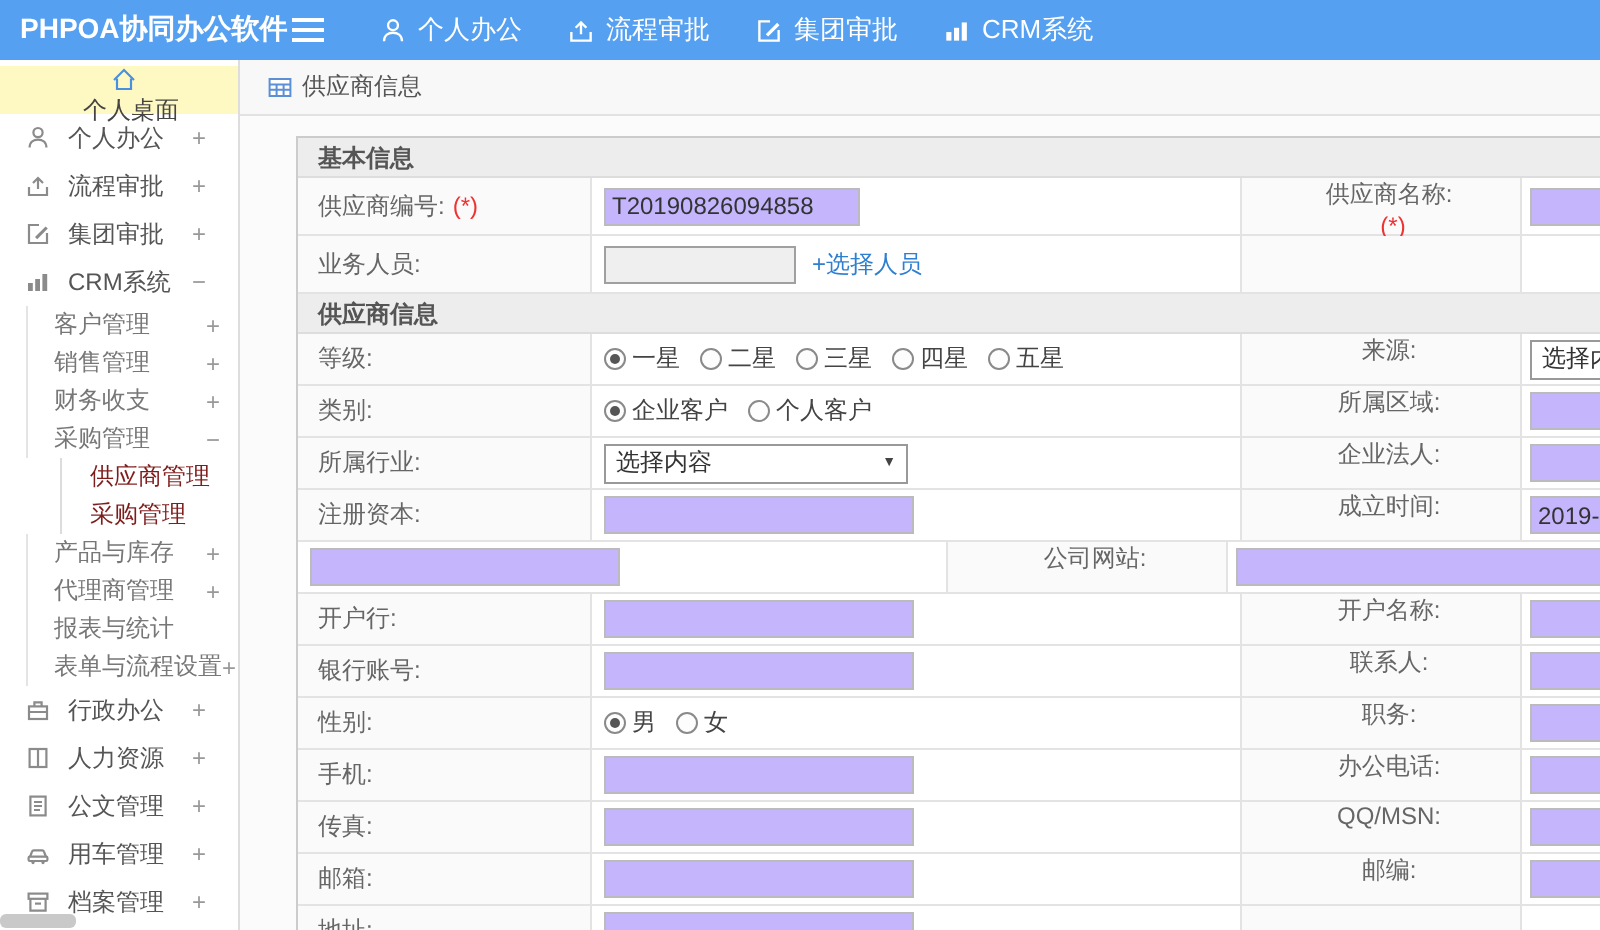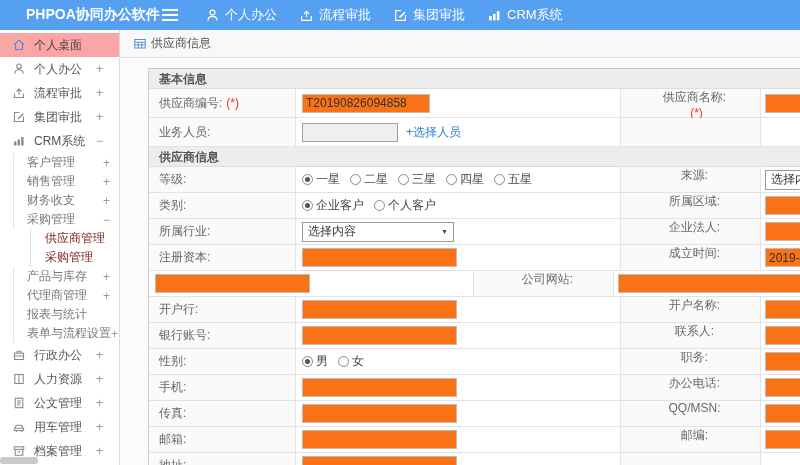--- a/index.html
+++ b/index.html
@@ -4,34 +4,34 @@
 <style>
   * { box-sizing: border-box; margin: 0; padding: 0; }
   html,body { width:800px; height:465px; overflow:hidden; }
   body {
     position:relative;
     font-family:"Liberation Sans","DejaVu Sans",sans-serif;
     background:#fff;
   }
   
   .topbar{position:absolute;top:0;left:0;width:800px;height:30px;background:#55a0f0;display:flex;align-items:center;color:#fff;z-index:5;}
-  .logo{margin-left:26px;width:122px;font-size:14px;font-weight:bold;letter-spacing:0;white-space:nowrap;}
+  .logo{margin-left:10px;width:122px;font-size:14px;font-weight:bold;letter-spacing:0;white-space:nowrap;}
   .burger{width:16px;height:2px;background:#fff;box-shadow:0 5px 0 #fff,0 10px 0 #fff;margin:-10px 16px 0 14px;cursor:pointer;}
   .nav{display:flex;align-items:center;height:100%;}
   .nav-item{display:flex;align-items:center;gap:5px;padding:0 11px;font-size:13px;height:100%;cursor:pointer;white-space:nowrap;}
   .nav-item .ic svg{width:15px;height:15px;display:block;}
   .caret{width:0;height:0;border-left:4px solid transparent;border-right:4px solid transparent;border-top:5px solid #fff;margin-left:3px;}
   
   .sidebar{position:absolute;top:30px;left:0;width:120px;height:435px;background:#fff;border-right:1px solid #ddd;overflow:hidden;}
   .menu{padding-top:3px;}
   .s-item{display:flex;align-items:center;font-size:12px;color:#555;cursor:pointer;white-space:nowrap;}
   .s-item .ic{margin-right:8px;color:#8b8b8b;}
   .s-item .ic svg{width:14px;height:14px;display:block;}
   .lvl1{height:24px;padding-left:12px;}
-  .lvl1.active{background:#fca5a5;color:#444;}
+  .lvl1.active{background:#fef9c3;color:#444;flex-direction:column;}
   .lvl1.active .ic{color:#4a90e0;}
   .lvl2{height:19px;margin-left:13px;border-left:1px solid #e4e4e4;padding-left:13px;color:#777;}
   .lvl3{height:19px;margin-left:30px;border-left:1px solid #dcdcdc;padding-left:14px;color:#7f1d1d;}
   .expand{margin-left:auto;margin-right:16px;color:#999;font-size:12px;}
   .lvl2 .expand{margin-right:9px;}
   .scroll-thumb{position:absolute;left:0;bottom:1px;width:38px;height:7px;background:#c9c9c9;border-radius:3px;cursor:pointer;}
   
   .main{position:absolute;top:30px;left:120px;width:680px;height:435px;background:#fbfbfb;overflow:hidden;}
   .tabbar{height:28px;background:#f8f8f8;border-bottom:1px solid #e2e2e2;display:flex;align-items:center;padding-left:13px;gap:16px;}
   .tab-plain{display:flex;align-items:center;gap:4px;font-size:12px;color:#555;cursor:pointer;}
@@ -42,21 +42,21 @@
   .panel{position:absolute;top:38px;left:28px;width:852px;background:#fff;border:1px solid #ccc;}
   .sec-head{height:20px;line-height:20px;background:#ededed;border-bottom:1px solid #ddd;font-size:12px;font-weight:bold;color:#555;padding-left:10px;}
   .f-row{display:flex;border-bottom:1px solid #e3e3e3;}
   .r29{height:29px;} .r26{height:26px;}
   .cell{height:100%;display:flex;align-items:center;}
   .c-lab1{width:147px;background:#fafafa;border-right:1px solid #e3e3e3;padding-left:10px;font-size:12px;color:#666;}
   .c-fld1{width:325px;border-right:1px solid #e3e3e3;padding-left:6px;}
   .c-lab2{width:140px;background:#fafafa;border-right:1px solid #e3e3e3;padding-left:8px;font-size:12px;color:#666;flex-direction:column;}
   .c-fld2{flex:1;padding-left:4px;}
   .req{color:#e33;margin-left:4px;font-size:12px;}
-  .inp{height:19px;border:1px solid #bbb;font-size:12px;padding:0 3px;background:#f97316;font-family:"Liberation Sans","DejaVu Sans",sans-serif;color:#333;}
+  .inp{height:19px;border:1px solid #bbb;font-size:12px;padding:0 3px;background:#c4b5fd;font-family:"Liberation Sans","DejaVu Sans",sans-serif;color:#333;}
   .w-std{width:155px;} .w-val{width:128px;} .w-r{width:205px;}
   .ro{width:96px;background:#efefef;border-color:#a0a0a0;}
   .lnk{color:#2e7fd0;margin-left:8px;font-size:12px;cursor:pointer;white-space:nowrap;}
   .sel{width:152px;height:20px;border:1px solid #999;background:#fff;display:flex;align-items:center;font-size:12px;color:#333;padding:0 5px;cursor:pointer;}
   .sel-r{width:210px;}
   .arr{margin-left:auto;font-size:7px;color:#444;}
   .radio{display:inline-flex;align-items:center;margin-right:10px;font-size:12px;color:#444;cursor:pointer;}
   .rc{width:11px;height:11px;border-radius:50%;border:1px solid #8a8a8a;background:#fdfdfd;margin-right:3px;position:relative;}
   .rc.on::after{content:'';position:absolute;left:2px;top:2px;right:2px;bottom:2px;background:#555;border-radius:50%;}
 </style>

